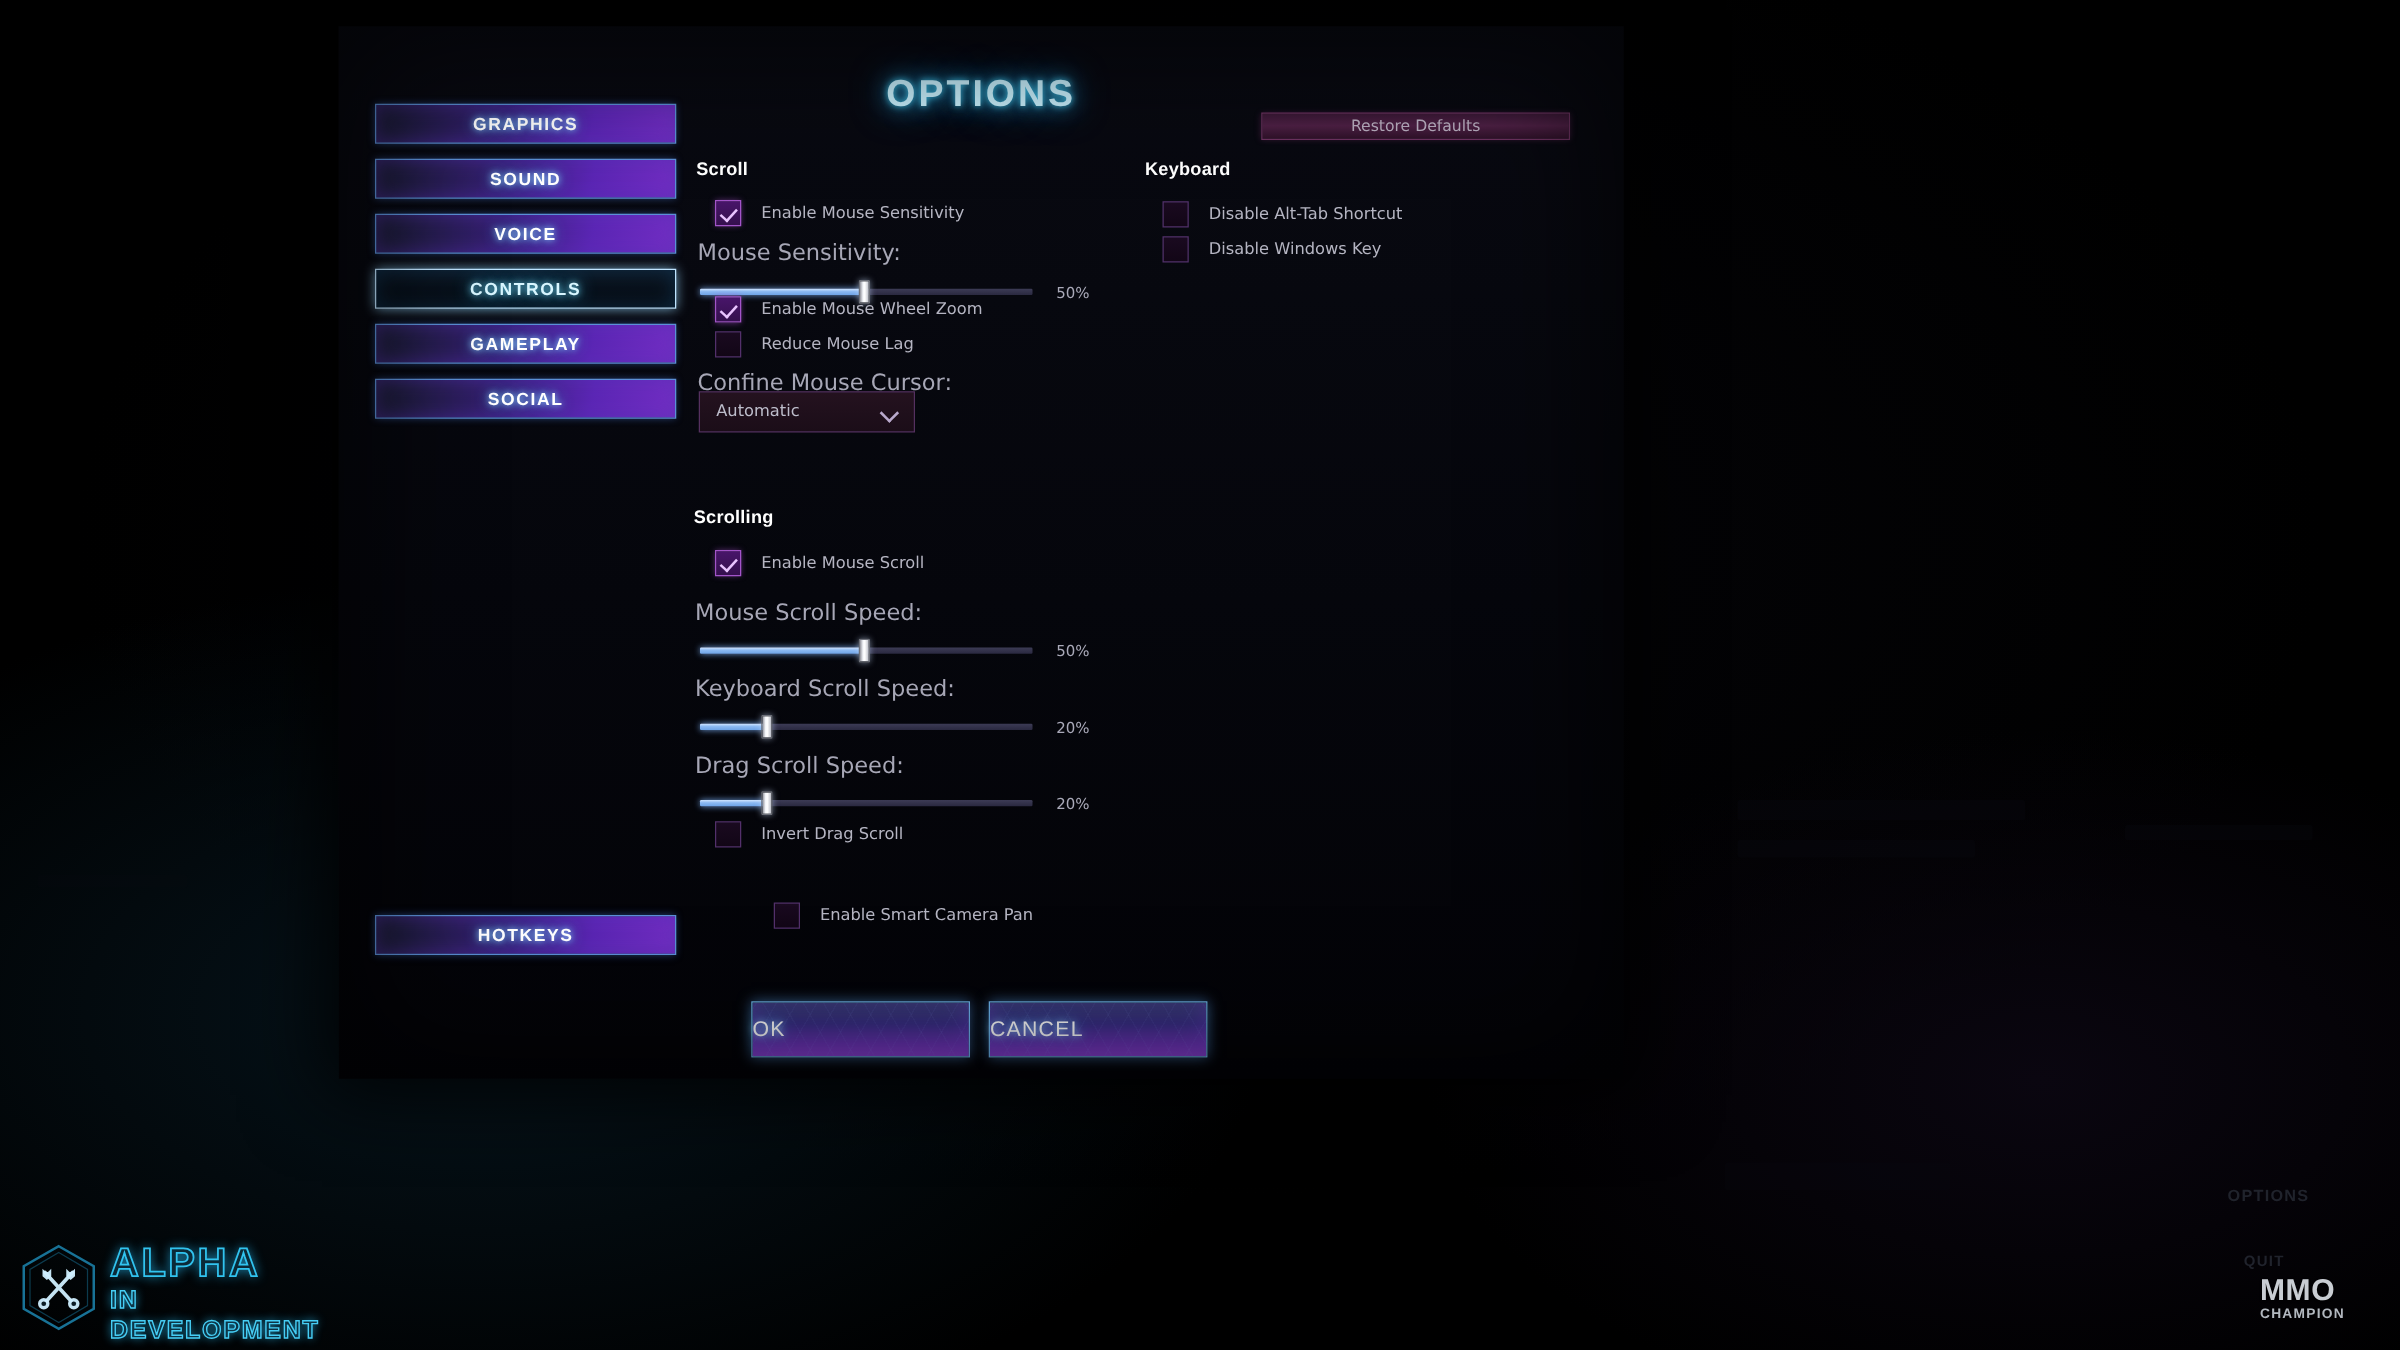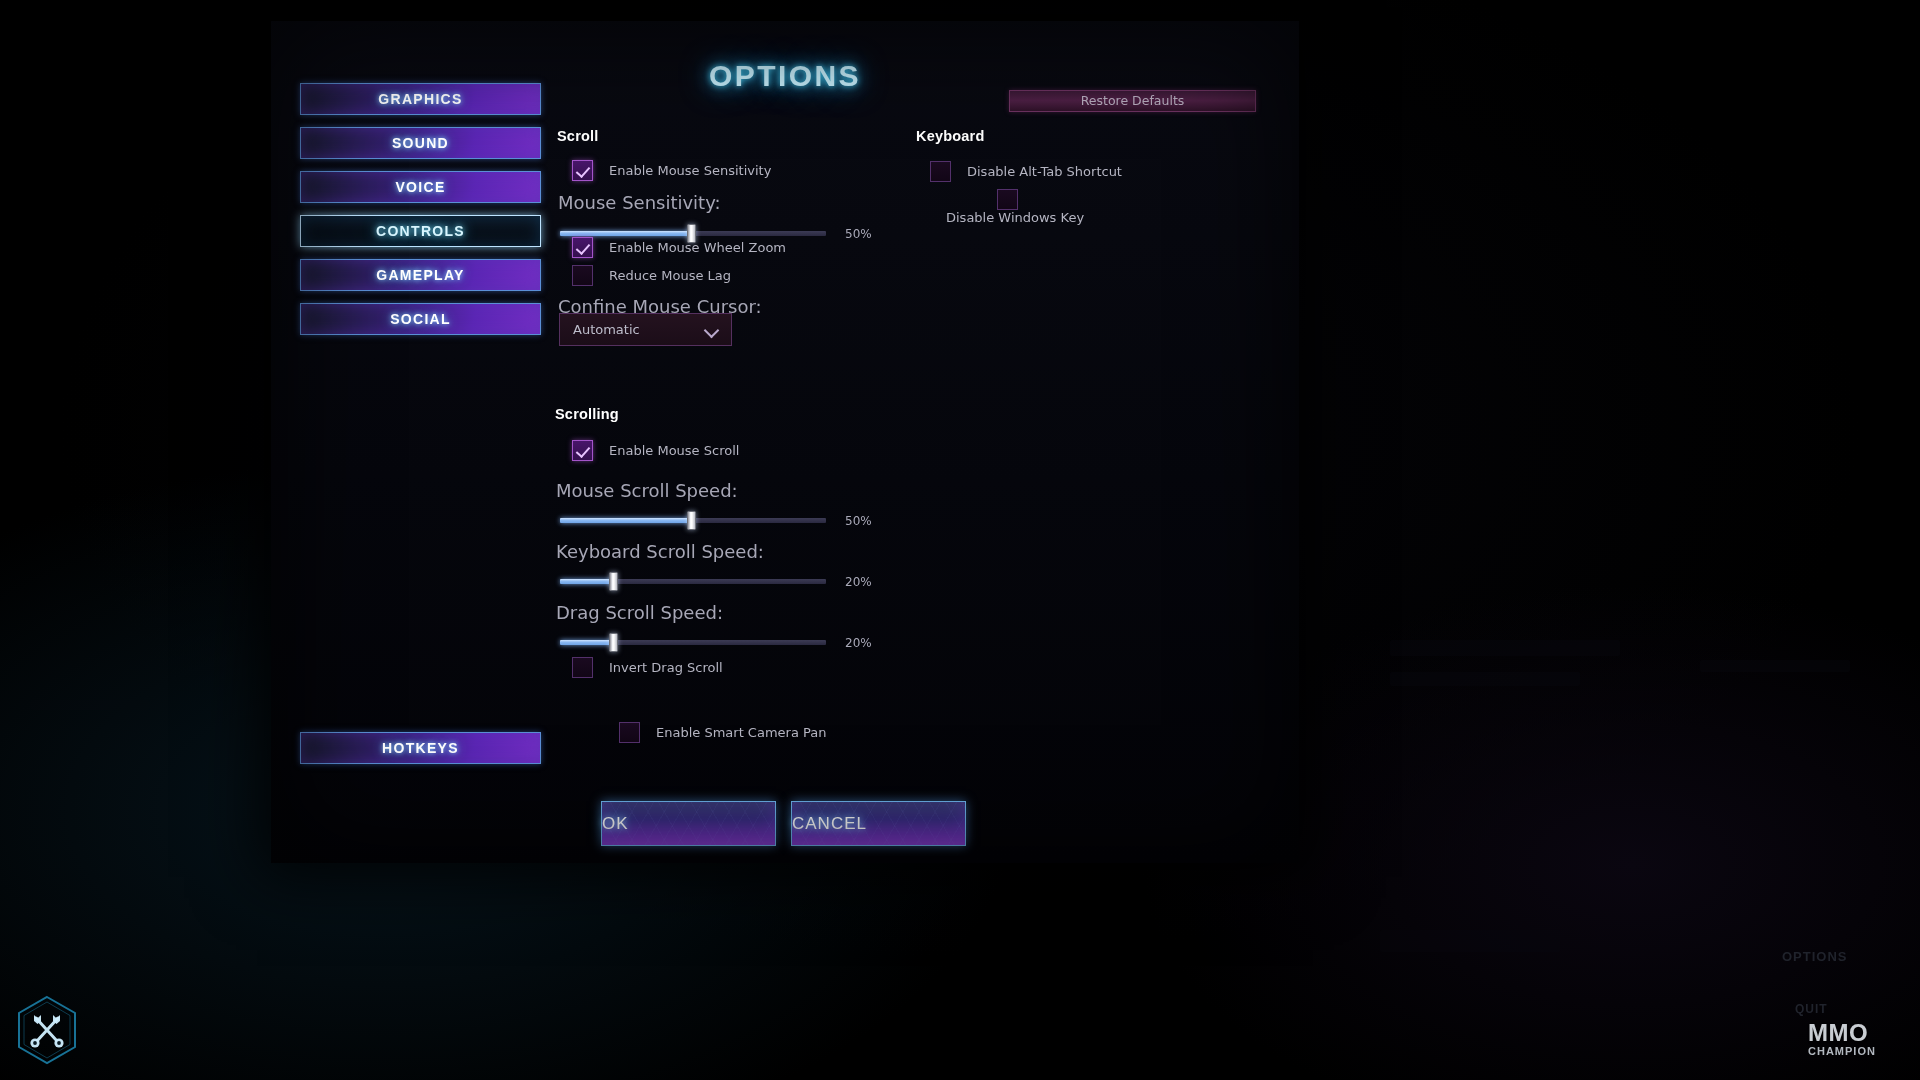--- a/index.html
+++ b/index.html
@@ -273,21 +273,21 @@
     <div class="dd-chev"></div>
   </div>
 
   <div class="grp-title" style="left:645px;top:107px;">Keyboard</div>
 
   <div class="row" style="left:659px;top:140px;">
     <div class="cbx"></div>
     <div class="cbx-label">Disable Alt-Tab Shortcut</div>
   </div>
 
-  <div class="row" style="left:659px;top:168px;flex-direction:column;">
+  <div class="row" style="left:659px;top:168px;">
     <div class="cbx"></div>
     <div class="cbx-label">Disable Windows Key</div>
   </div>
 
   <div class="grp-title" style="left:284px;top:385px;">Scrolling</div>
 
   <div class="row" style="left:301px;top:419px;">
     <div class="cbx on"></div>
     <div class="cbx-label">Enable Mouse Scroll</div>
   </div>
@@ -343,18 +343,22 @@
       <circle cx="21" cy="49" r="4.6"></circle>
       <circle cx="45" cy="49" r="4.6"></circle>
       <path d="M20 21 l0 6 l3.5 3 l3.5 -3 l0 -6 l-2.6 2.6 l-1.8 0 z"></path>
       <path d="M46 21 l0 6 l-3.5 3 l-3.5 -3 l0 -6 l2.6 2.6 l1.8 0 z"></path>
     </g>
     <g fill="#0a1b24">
       <circle cx="21" cy="49" r="1.9"></circle>
       <circle cx="45" cy="49" r="1.9"></circle>
     </g>
   </svg>
+  <div id="alpha-txt">
+    <div class="alpha-line1">ALPHA</div>
+    <div class="alpha-line2">IN DEVELOPMENT</div>
+  </div>
 </div>
 
 <div id="mmo-logo">
   <div class="m1">MMO</div>
   <div class="m2">CHAMPION</div>
 </div>
 
 </body></html>

